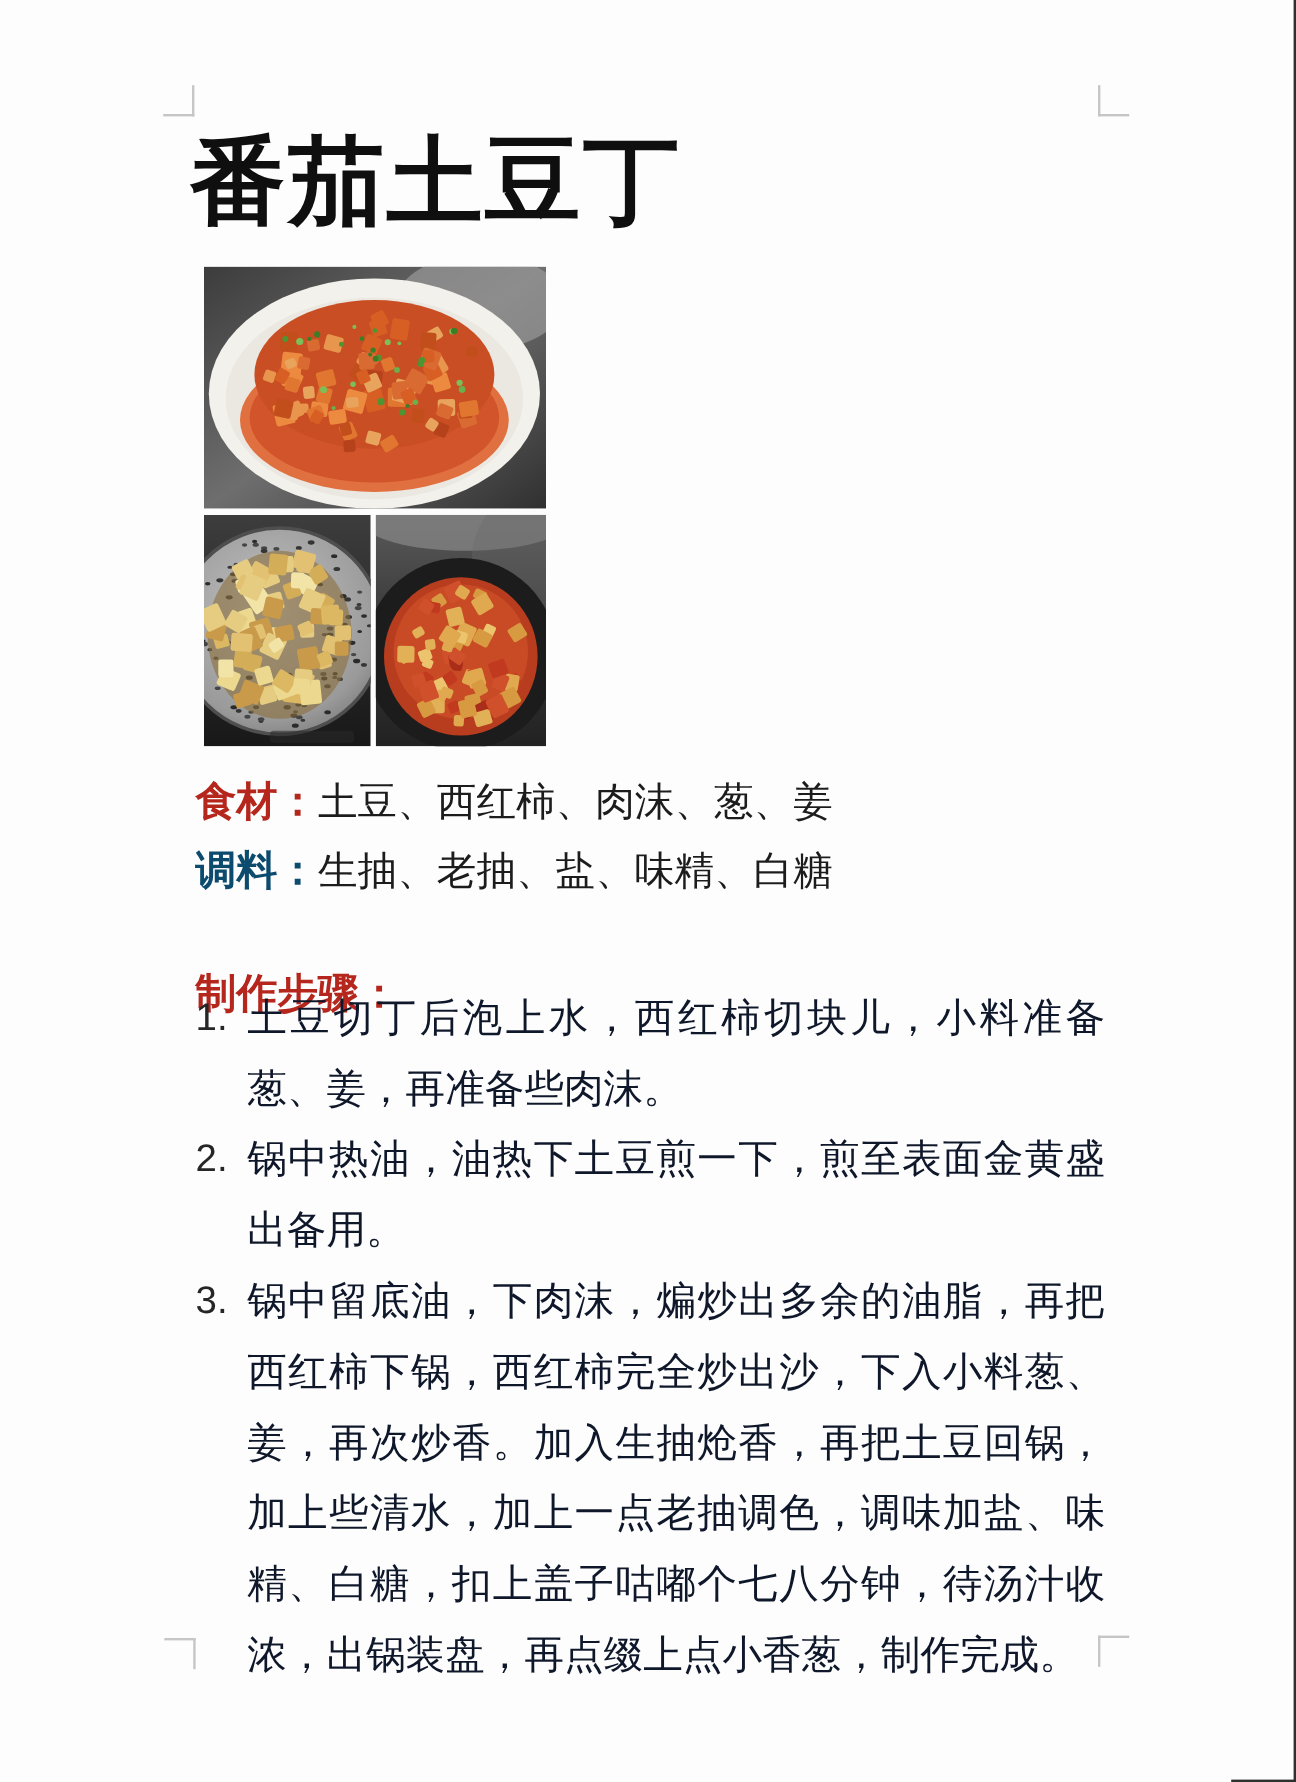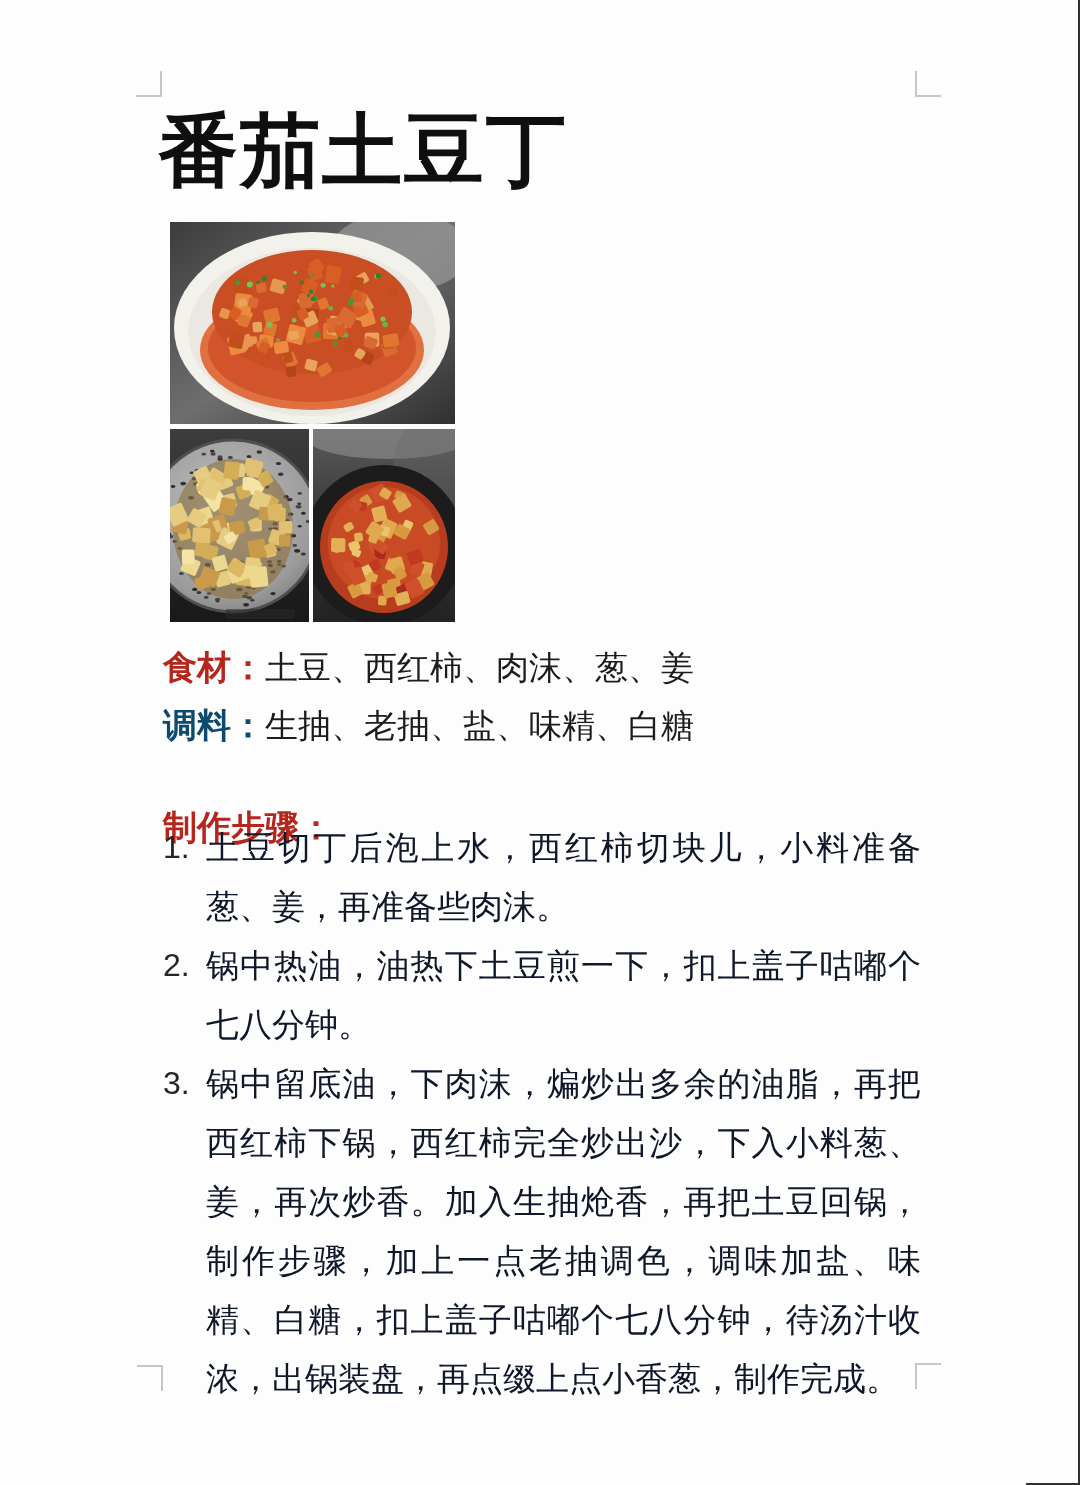--- a/index.html
+++ b/index.html
@@ -450,23 +450,23 @@
 
   <div class="steps-heading red" style="color: rgb(181, 38, 29); margin-top: 44px;">制作步骤：</div>
 
   <ol class="steps">
     <li>
       <span class="num">1.</span>
       <span class="txt">土豆切丁后泡上水，西红柿切块儿，小料准备葱、姜，再准备些肉沫。</span>
     </li>
     <li>
       <span class="num">2.</span>
-      <span class="txt">锅中热油，油热下土豆煎一下，扣上盖子咕嘟个七八分钟。</span>
+      <span class="txt">锅中热油，油热下土豆煎一下，煎至表面金黄盛出备用。</span>
     </li>
     <li>
       <span class="num">3.</span>
-      <span class="txt">锅中留底油，下肉沫，煸炒出多余的油脂，再把西红柿下锅，西红柿完全炒出沙，下入小料葱、姜，再次炒香。加入生抽炝香，再把土豆回锅，制作步骤，加上一点老抽调色，调味加盐、味精、白糖，扣上盖子咕嘟个七八分钟，待汤汁收浓，出锅装盘，再点缀上点小香葱，制作完成。</span>
+      <span class="txt">锅中留底油，下肉沫，煸炒出多余的油脂，再把西红柿下锅，西红柿完全炒出沙，下入小料葱、姜，再次炒香。加入生抽炝香，再把土豆回锅，加上些清水，加上一点老抽调色，调味加盐、味精、白糖，扣上盖子咕嘟个七八分钟，待汤汁收浓，出锅装盘，再点缀上点小香葱，制作完成。</span>
     </li>
   </ol>
 
   <div class="edge-right"></div>
   <div class="edge-bottom"></div>
 </div>
 
 </body></html>

